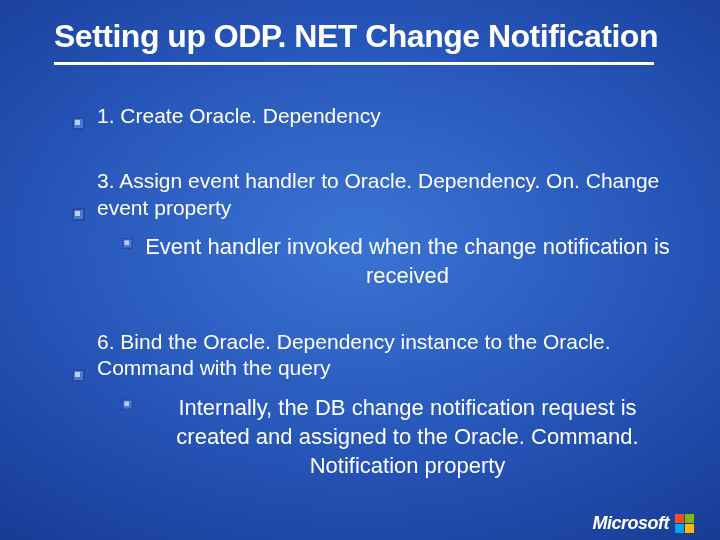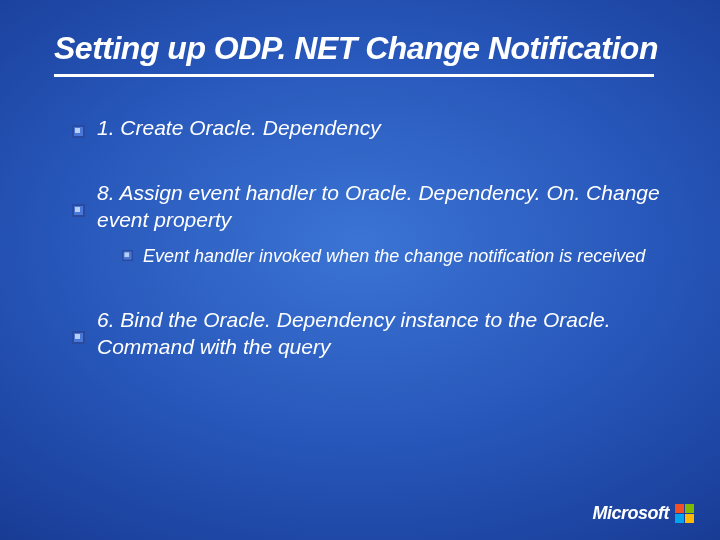--- a/index.html
+++ b/index.html
@@ -6,43 +6,42 @@
   body {
     width: 720px;
     height: 540px;
     background: radial-gradient(ellipse 900px 600px at 50% 45%, #3b74d4 0%, #2655b8 35%, #1a3f9a 60%, #0e2668 85%, #081a48 100%);
     font-family: Arial, Helvetica, sans-serif;
     color: #fff;
     overflow: hidden;
     position: relative;
   }
   .slide {
-    padding: 30px 48px 0 54px;
-    font-style: italic;
+    padding: 18px 48px 0 54px;
   }
   .title {
     font-size: 32px;
     font-weight: 700;
     color: #fff;
     line-height: 1.18;
     margin-bottom: 6px;
     letter-spacing: -0.5px;
   }
   .title-underline {
     height: 3px;
     background: #fff;
     width: 600px;
     margin-bottom: 18px;
   }
   .content {
     padding-left: 18px;
   }
   .item {
     display: flex;
-    align-items: center;
+    align-items: flex-end;
     margin-bottom: 14px;
     margin-top: 38px;
   }
   .bullet {
     flex: 0 0 auto;
     margin-right: 12px;
     margin-top: 7px;
   }
   .bullet svg { display: block; }
   .item-text {
@@ -55,28 +54,29 @@
     padding-left: 50px;
     margin-top: -2px;
     margin-bottom: 16px;
   }
   .subitem {
     display: flex;
     align-items: flex-start;
   }
   .sub .bullet { margin-top: 5px; margin-right: 10px; }
   .sub-text {
-    font-size: 18px;
+    font-size: 22px;
     line-height: 1.3;
     color: #fff;
+    text-align: center;
   }
   .footer-logo {
     position: absolute;
     right: 26px;
-    bottom: 16px;
+    bottom: 6px;
     display: flex;
     align-items: center;
     gap: 6px;
   }
   .ms-text {
     color: #fff;
     font-style: italic;
     font-weight: 700;
     font-size: 18px;
     letter-spacing: -0.5px;
@@ -113,21 +113,21 @@
     </div>
 
     <div class="item">
       <span class="bullet">
         <svg width="13" height="13" viewBox="0 0 13 13">
             <rect x="0" y="0" width="13" height="13" fill="#2a4aa0"></rect>
             <rect x="2" y="2" width="9" height="9" fill="#4a78d8"></rect>
             <rect x="3" y="3" width="5" height="5" fill="#b8d0f5"></rect>
           </svg>
       </span>
-      <div class="item-text">8. Assign event handler to Oracle. Dependency. On. Change event property</div>
+      <div class="item-text">3. Assign event handler to Oracle. Dependency. On. Change event property</div>
     </div>
     <div class="sub">
       <div class="subitem">
         <span class="bullet">
           <svg width="11" height="11" viewBox="0 0 11 11">
               <rect x="0" y="0" width="11" height="11" fill="#2a4aa0"></rect>
               <rect x="1.5" y="1.5" width="8" height="8" fill="#4a78d8"></rect>
               <rect x="2.5" y="2.5" width="4.5" height="4.5" fill="#b8d0f5"></rect>
             </svg>
         </span>
@@ -139,20 +139,32 @@
     <div class="item">
       <span class="bullet">
         <svg width="13" height="13" viewBox="0 0 13 13">
             <rect x="0" y="0" width="13" height="13" fill="#2a4aa0"></rect>
             <rect x="2" y="2" width="9" height="9" fill="#4a78d8"></rect>
             <rect x="3" y="3" width="5" height="5" fill="#b8d0f5"></rect>
           </svg>
       </span>
       <div class="item-text">6. Bind the Oracle. Dependency instance to the Oracle. Command with the query</div>
     </div>
+    <div class="sub">
+      <div class="subitem">
+        <span class="bullet">
+          <svg width="11" height="11" viewBox="0 0 11 11">
+              <rect x="0" y="0" width="11" height="11" fill="#2a4aa0"></rect>
+              <rect x="1.5" y="1.5" width="8" height="8" fill="#4a78d8"></rect>
+              <rect x="2.5" y="2.5" width="4.5" height="4.5" fill="#b8d0f5"></rect>
+            </svg>
+        </span>
+        <div class="sub-text">Internally, the DB change notification request is created and assigned to the Oracle. Command. Notification property</div>
+      </div>
+    </div>
 
   </div>
 </div>
 
 <div class="footer-logo">
   <span class="ms-text">Microsoft</span>
   <span class="ms-flag">
     <span class="f1"></span>
       <span class="f2"></span>
       <span class="f3"></span>

